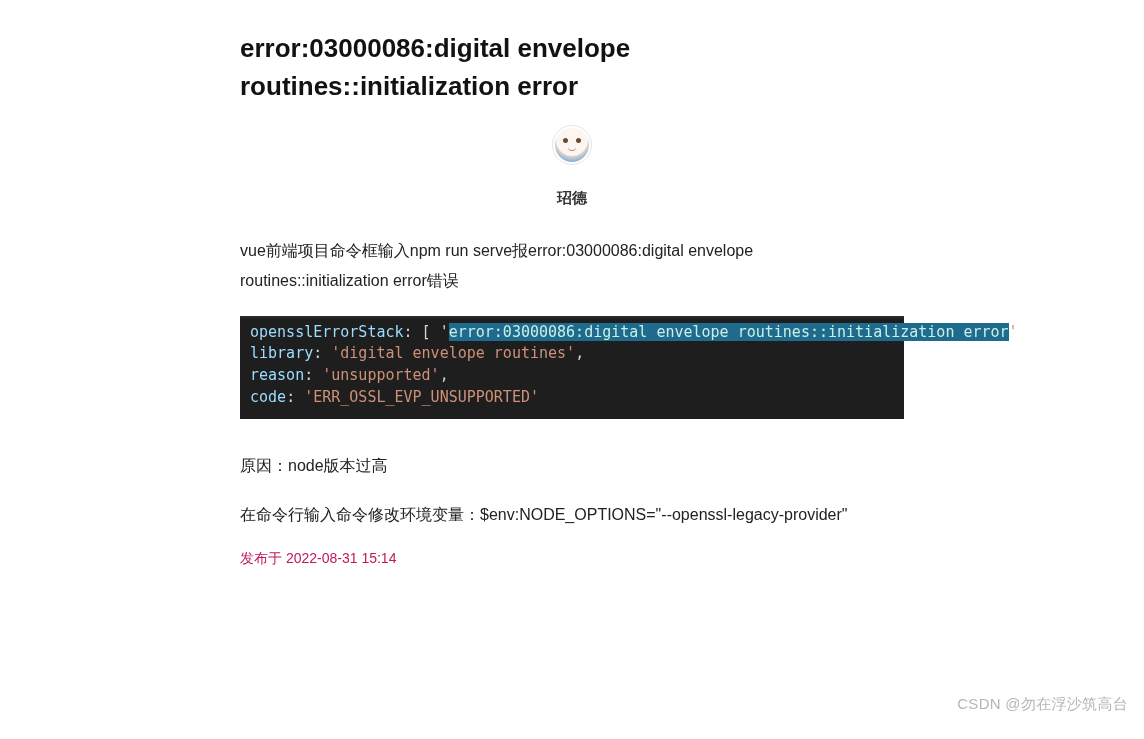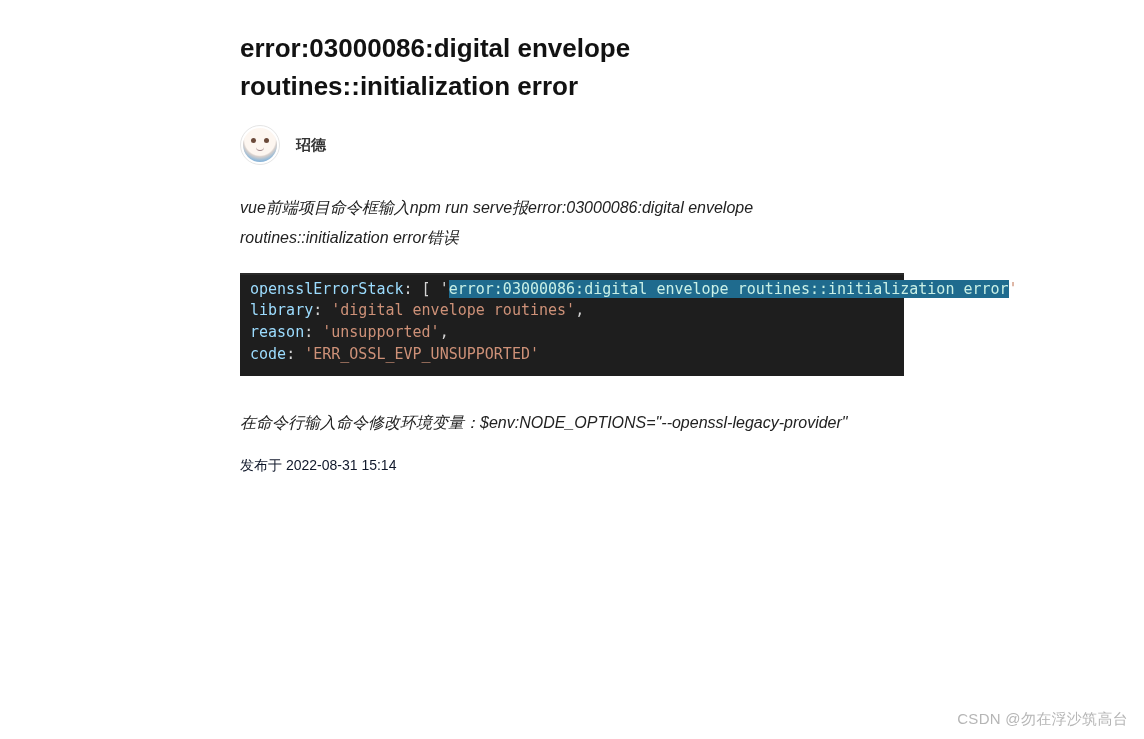--- a/index.html
+++ b/index.html
@@ -21,22 +21,23 @@
     .article-title {
       font-size: 26px;
       font-weight: 700;
       color: #121212;
       line-height: 1.45;
       margin-bottom: 20px;
     }
     .author-row {
       display: flex;
       align-items: center;
-      gap: 16px;
+      gap: 24px;
       margin-bottom: 28px;
+      flex-direction: column;
     }
     .avatar {
       width: 40px;
       height: 40px;
       border-radius: 50%;
       background: #fff;
       border: 1px solid #e5e5e5;
       display: flex;
       align-items: center;
       justify-content: center;
@@ -74,21 +75,20 @@
     .author-name {
       font-size: 15px;
       font-weight: 600;
       color: #333;
     }
     .article-body p {
       font-size: 16px;
       color: #222;
       line-height: 1.85;
       margin-bottom: 20px;
-      font-style: italic;
     }
     .code-block {
       background: #1e1e1e;
       font-family: "Consolas", "Monaco", monospace;
       font-size: 15px;
       line-height: 1.45;
       padding: 6px 10px 10px 10px;
       margin-bottom: 32px;
       white-space: pre;
       color: #d4d4d4;
@@ -104,27 +104,27 @@
     }
     .c-prop { color: #9cdcfe; }
     .c-white { color: #d4d4d4; }
     .c-str { color: #ce9178; }
     .c-sel {
       background: #1f6b8e;
       color: #c9f0e6;
     }
     .publish-date {
       font-size: 14px;
-      color: #0f172a;
+      color: #be185d;
       margin-top: 4px;
     }
     .watermark {
       position: absolute;
       right: 16px;
-      bottom: 10px;
+      bottom: 25px;
       font-size: 15px;
       color: rgba(120, 120, 120, 0.55);
       font-family: -apple-system, "Microsoft YaHei", sans-serif;
       letter-spacing: 0.3px;
     }
   </style>
 </head>
 <body>
 
 <div class="article">
@@ -138,19 +138,20 @@
   </div>
 
   <div class="article-body">
     <p>vue前端项目命令框输入npm run serve报error:03000086:digital envelope routines::initialization error错误</p>
 
     <div class="code-block"><div class="top-border"></div><span class="c-prop">opensslErrorStack</span><span class="c-white">: [ '</span><span class="c-sel">error:03000086:digital envelope routines::initialization error</span><span class="c-str">'</span>
 <span class="c-prop">library</span><span class="c-white">: </span><span class="c-str">'digital envelope routines'</span><span class="c-white">,</span>
 <span class="c-prop">reason</span><span class="c-white">: </span><span class="c-str">'unsupported'</span><span class="c-white">,</span>
 <span class="c-prop">code</span><span class="c-white">: </span><span class="c-str">'ERR_OSSL_EVP_UNSUPPORTED'</span></div>
 
+    <p>原因：node版本过高</p>
     <p>在命令行输入命令修改环境变量：$env:NODE_OPTIONS="--openssl-legacy-provider"</p>
 
     <div class="publish-date">发布于 2022-08-31 15:14</div>
   </div>
 </div>
 
 <div class="watermark">CSDN @勿在浮沙筑高台</div>
 
 </body></html>

